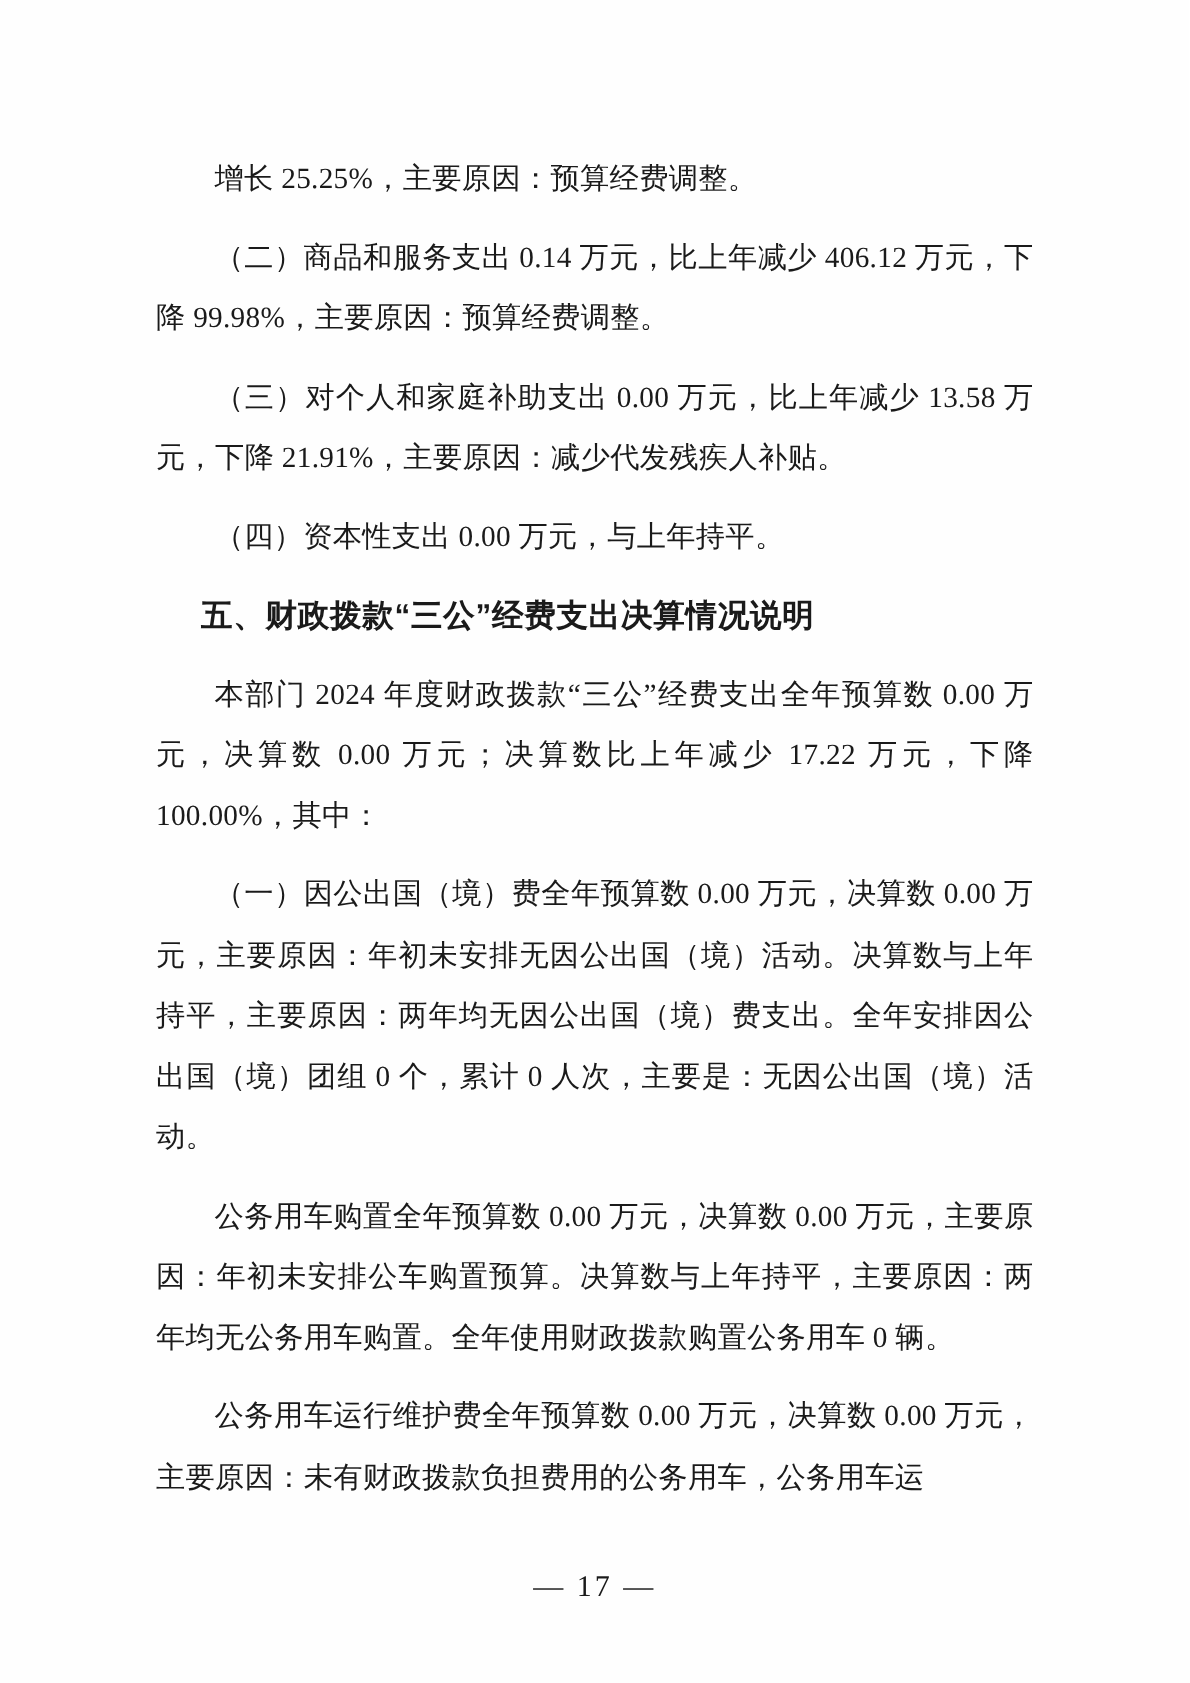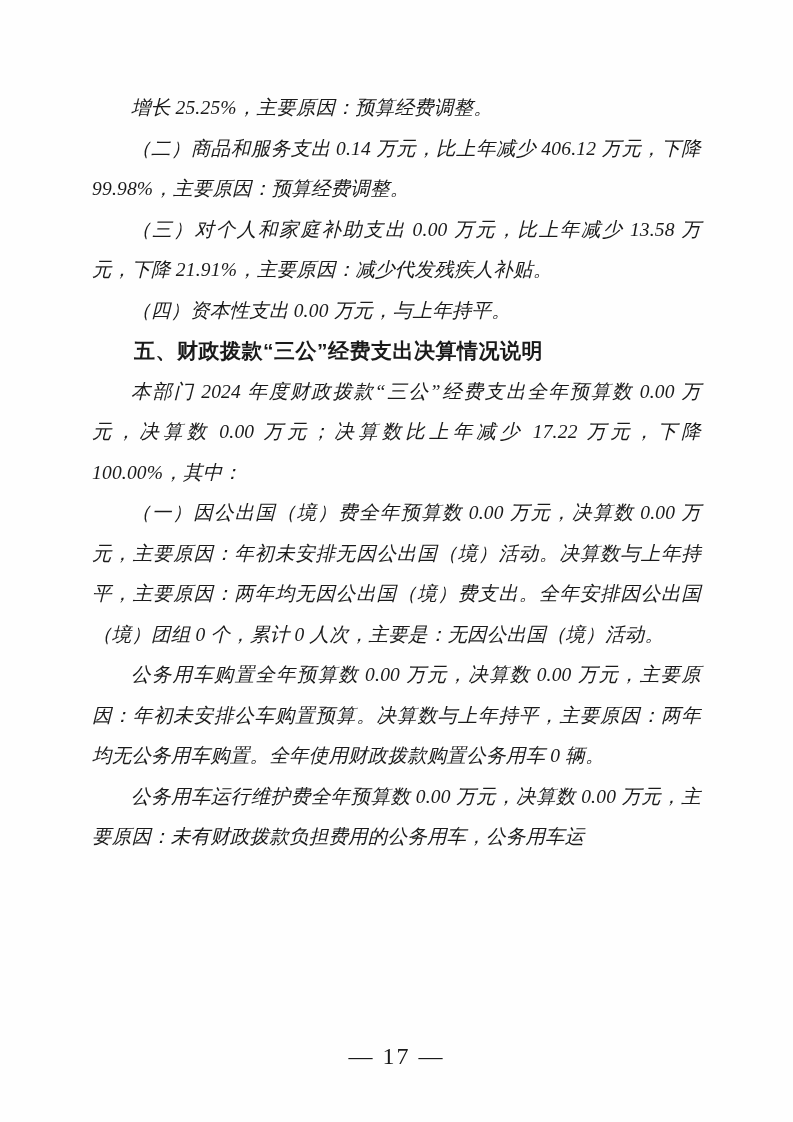--- a/index.html
+++ b/index.html
@@ -24,39 +24,38 @@
     background: #fefefe;
   }
   .doc-body {
     font-size: 19.5px;
     line-height: 40.5px;
     text-align: justify;
     text-justify: inter-ideograph;
     letter-spacing: 0.2px;
   }
   .para {
-    margin: 0;
+    margin: 12px;
     text-indent: 2em;
-    font-style: italic;
   }
   .heading {
     margin: 0;
     text-indent: 2em;
     font-weight: bold;
     font-family: "Liberation Sans", "DejaVu Sans", sans-serif;
     font-size: 21px;
     letter-spacing: 0.5px;
   }
   .footer {
     position: absolute;
     left: 0;
     right: 0;
     bottom: 52px;
     text-align: center;
-    font-size: 24px;
+    font-size: 20px;
     font-family: "Liberation Serif", "DejaVu Serif", serif;
     color: #1a1a1a;
     letter-spacing: 2px;
   }
 </style>
 </head>
 <body>
 
 <div class="page">
   <div class="doc-body">

